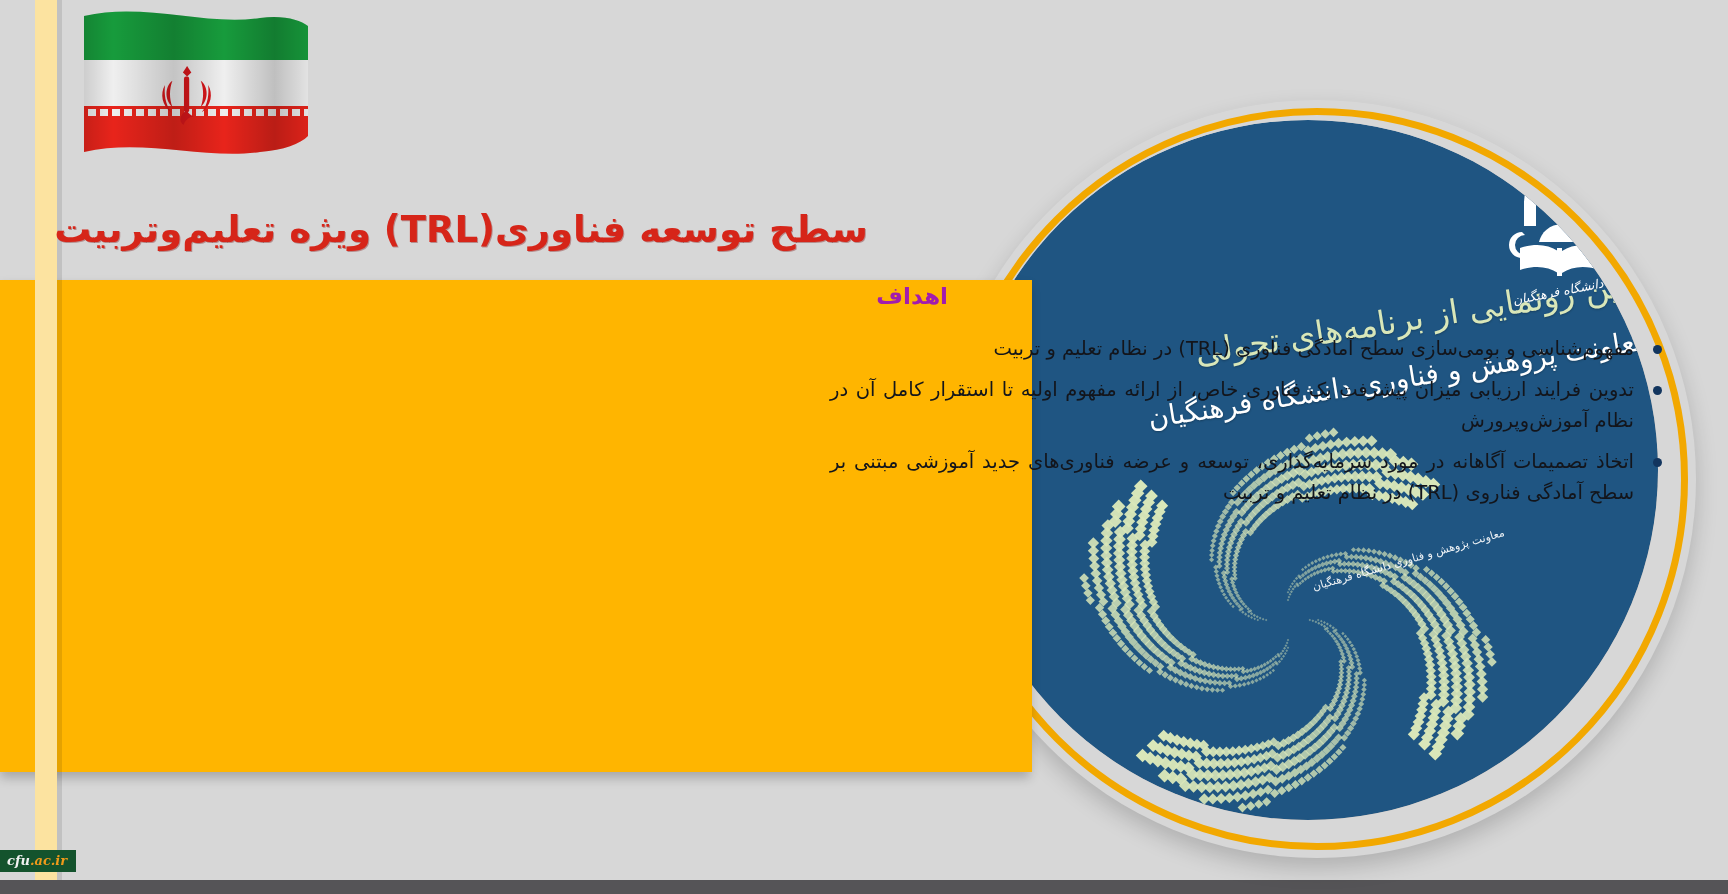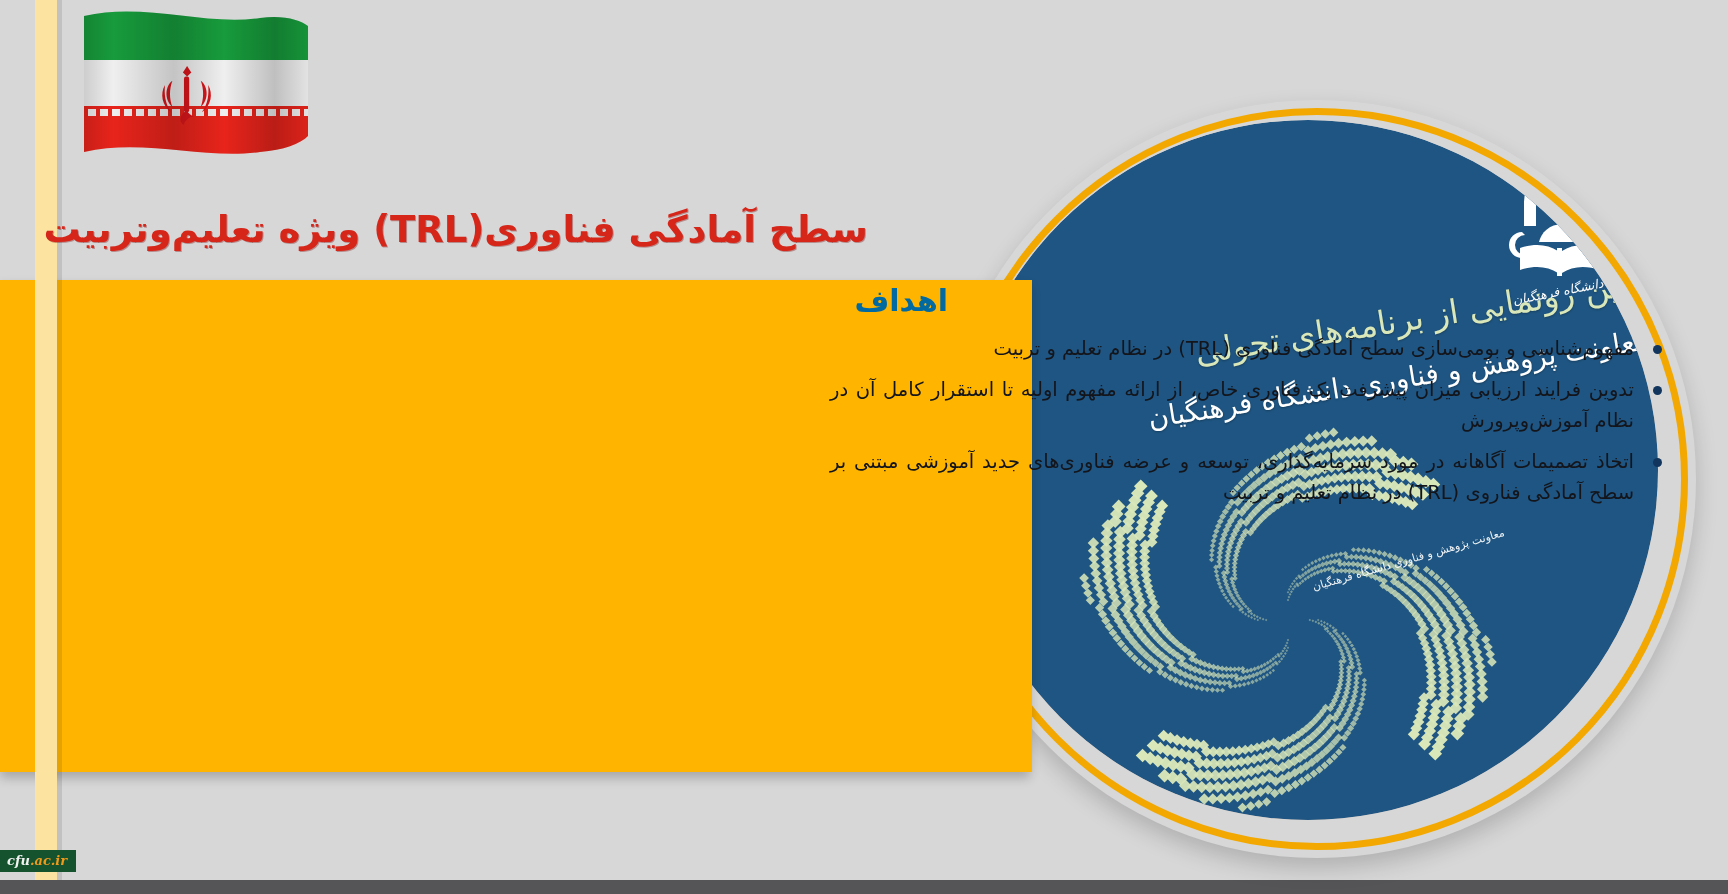--- a/index.html
+++ b/index.html
@@ -44,21 +44,21 @@
     position:absolute;right:860px;top:208px;z-index:9;
     white-space:nowrap;direction:rtl;
     font-size:37px;font-weight:bold;color:#D62519;
     letter-spacing:0px;
     text-shadow:1px 1px 0 rgba(120,0,0,.35);
   }
 
   
   .aims-head{
     position:absolute;right:780px;top:283px;z-index:9;
-    font-size:30px;font-weight:bold;color:#0369a1;direction:rtl;
+    font-size:23px;font-weight:bold;color:#a21caf;direction:rtl;
   }
   .aims-list{
     position:absolute;right:58px;top:333px;width:840px;z-index:9;
     direction:rtl;margin:0;padding:0;list-style:none;
   }
   .aims-list li{
     position:relative;padding-right:36px;margin-bottom:9px;
     font-size:19.5px;line-height:1.62;color:#13151b;text-align:justify;
     text-align-last:right;font-weight:500;
   }
@@ -1262,21 +1262,21 @@
           <path d="M35 16 c7 5 8 18 0 25 c3 -8 3 -17 0 -25 z"></path>
           <path d="M1 20 c-5 8 -3 20 6 26 c-6 -8 -7 -18 -6 -26 z"></path>
           <path d="M42 20 c5 8 3 20 -6 26 c6 -8 7 -18 6 -26 z"></path>
           <path d="M21.5 44 c-6 4 -8 10 -3 14 c2 -5 6 -8 10 -8 c-3 -1 -5 -3 -7 -6 z"></path>
         </g>
         <rect x="20" y="0" width="252" height="172" fill="url(#gsh)"></rect>
       </g>
     </svg>
   </div>
 
-  <div class="title">سطح آمادگی فناوری(TRL) ویژه تعلیم‌وتربیت</div>
+  <div class="title">سطح توسعه فناوری(TRL) ویژه تعلیم‌وتربیت</div>
 
   <div class="aims-head">اهداف</div>
 
   <ul class="aims-list">
     <li>
       <span class="bullet"></span>
       <span>مفهوم‌شناسی و بومی‌سازی سطح آمادگی فناوری (TRL) در نظام تعلیم و تربیت</span>
     </li>
     <li>
       <span class="bullet"></span>

